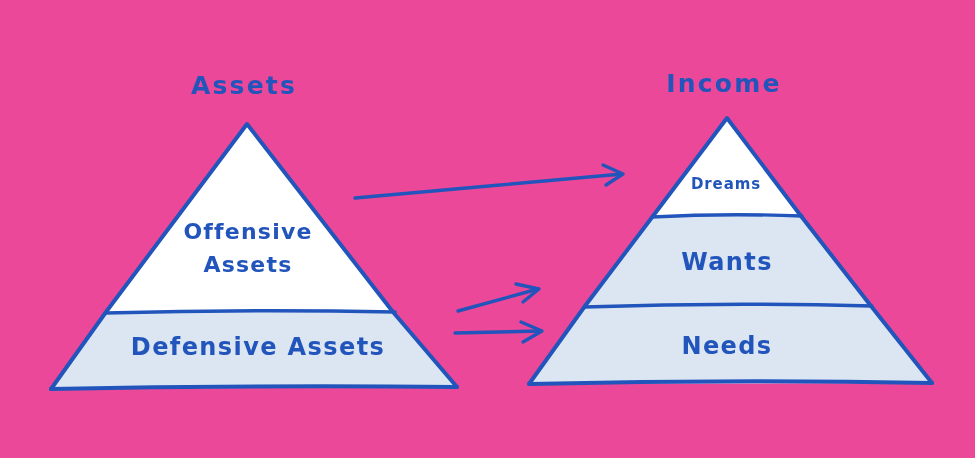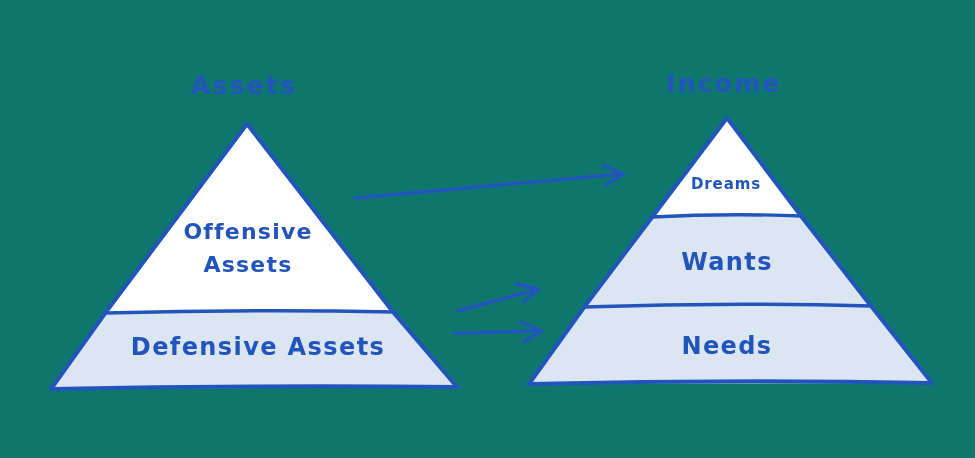--- a/index.html
+++ b/index.html
@@ -11,21 +11,21 @@
   body {
     width: 975px;
     height: 458px;
     overflow: hidden;
     font-family: "DejaVu Sans", sans-serif;
   }
   #canvas-root {
     position: relative;
     width: 975px;
     height: 458px;
-    background: #0f766e;
+    background: #ec4899;
   }
   #diagram-svg {
     position: absolute;
     top: 0;
     left: 0;
     width: 975px;
     height: 458px;
   }
   .hand-text {
     font-family: "DejaVu Sans", sans-serif;

